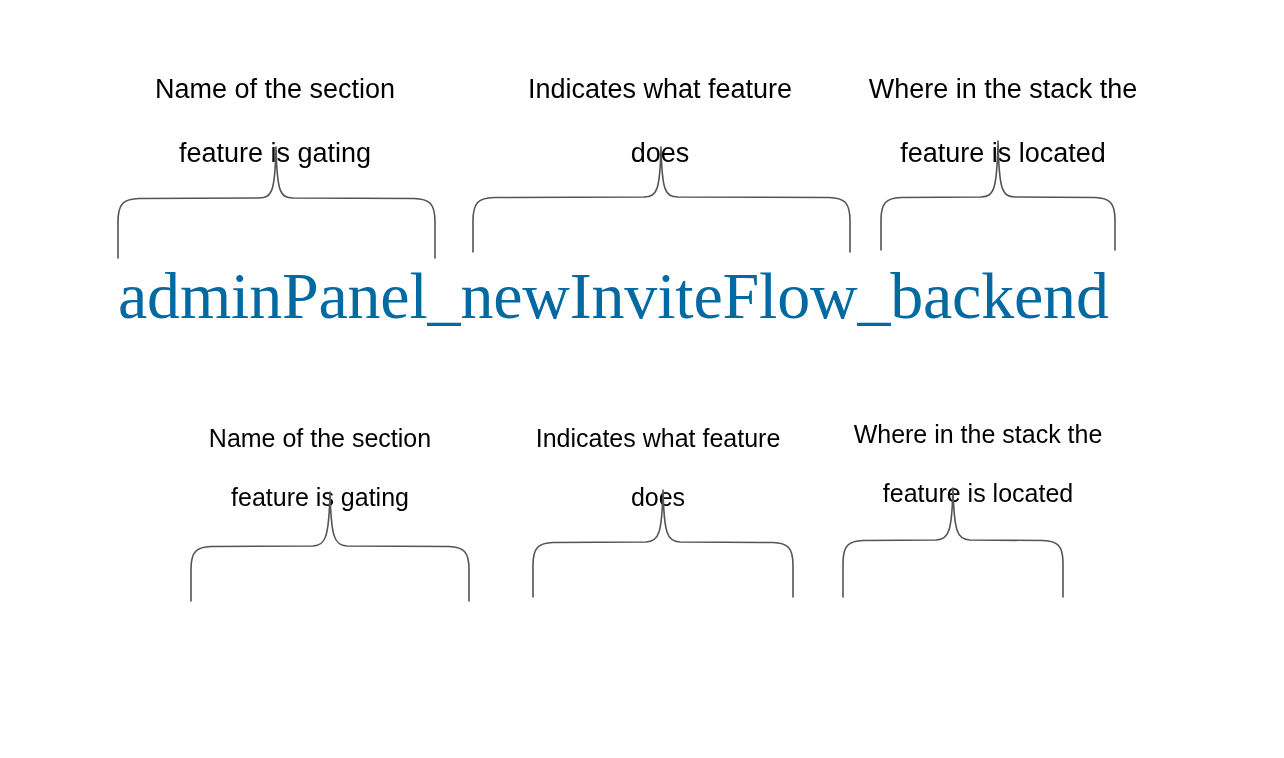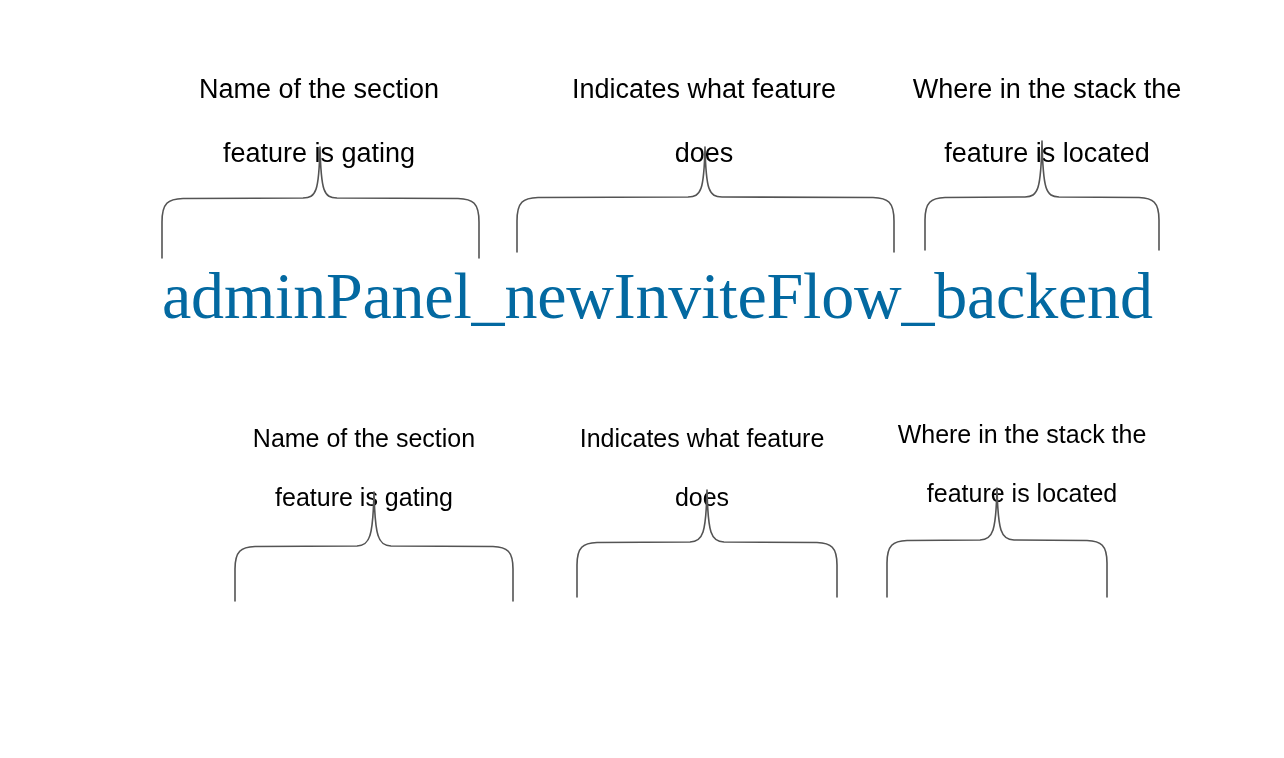--- a/index.html
+++ b/index.html
@@ -15,21 +15,20 @@
     font-family: "Liberation Sans", sans-serif;
     color: #000000;
   }
 
   .stage {
     position: absolute;
     left: 0;
     top: 0;
     width: 1164px;
     height: 758px;
-    margin-left: 44px;
   }
 
   
   .caption {
     position: absolute;
     text-align: center;
     font-family: "Liberation Sans", sans-serif;
     font-weight: 400;
     color: #000000;
     line-height: 1.18;

